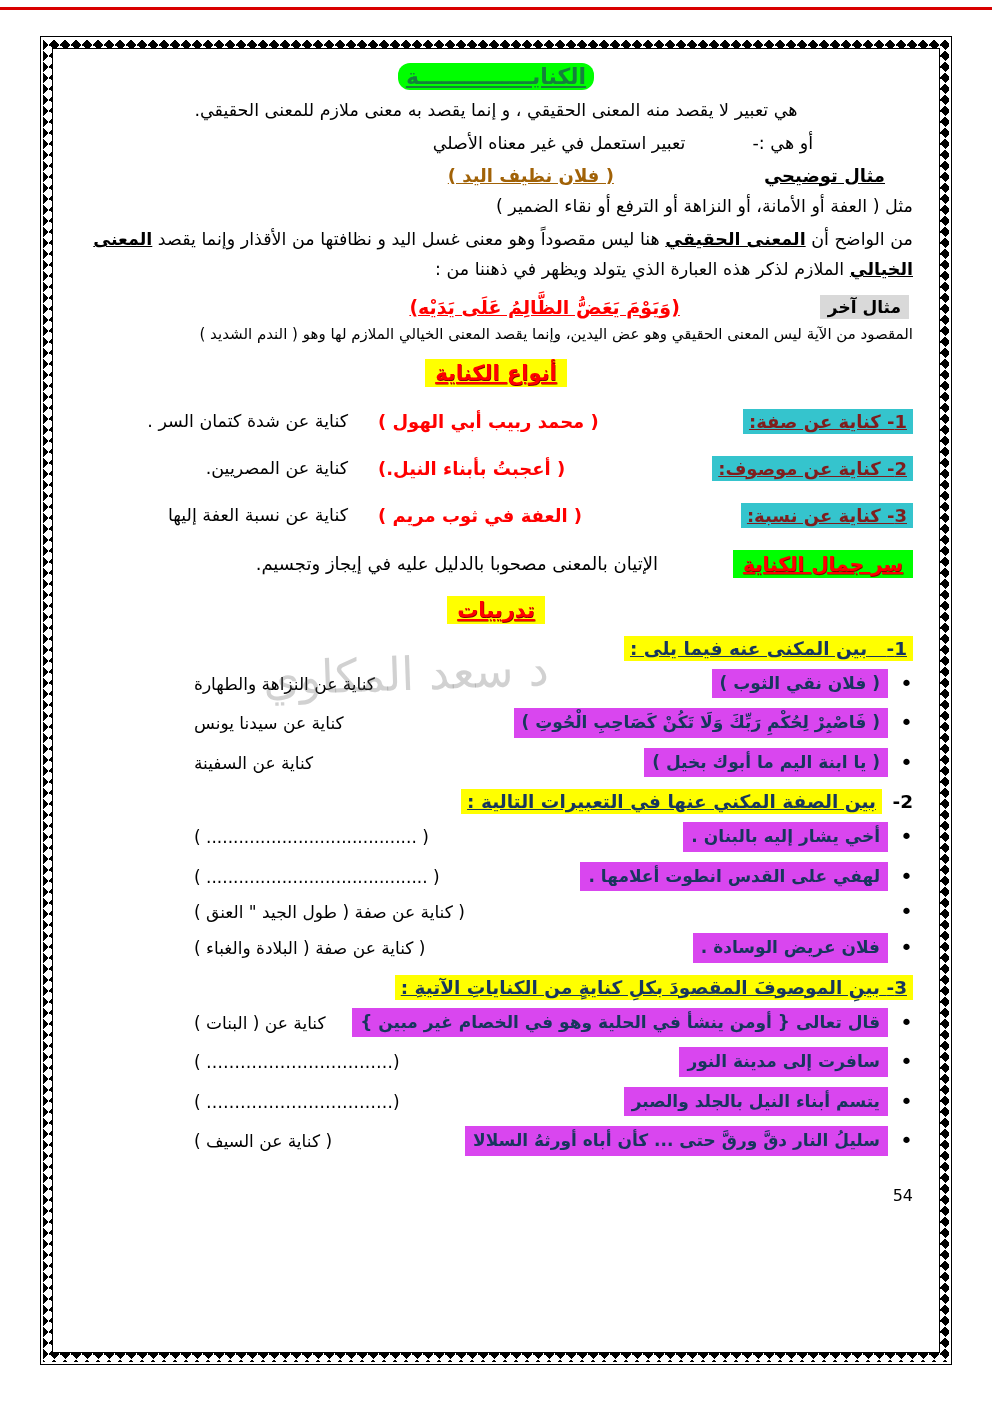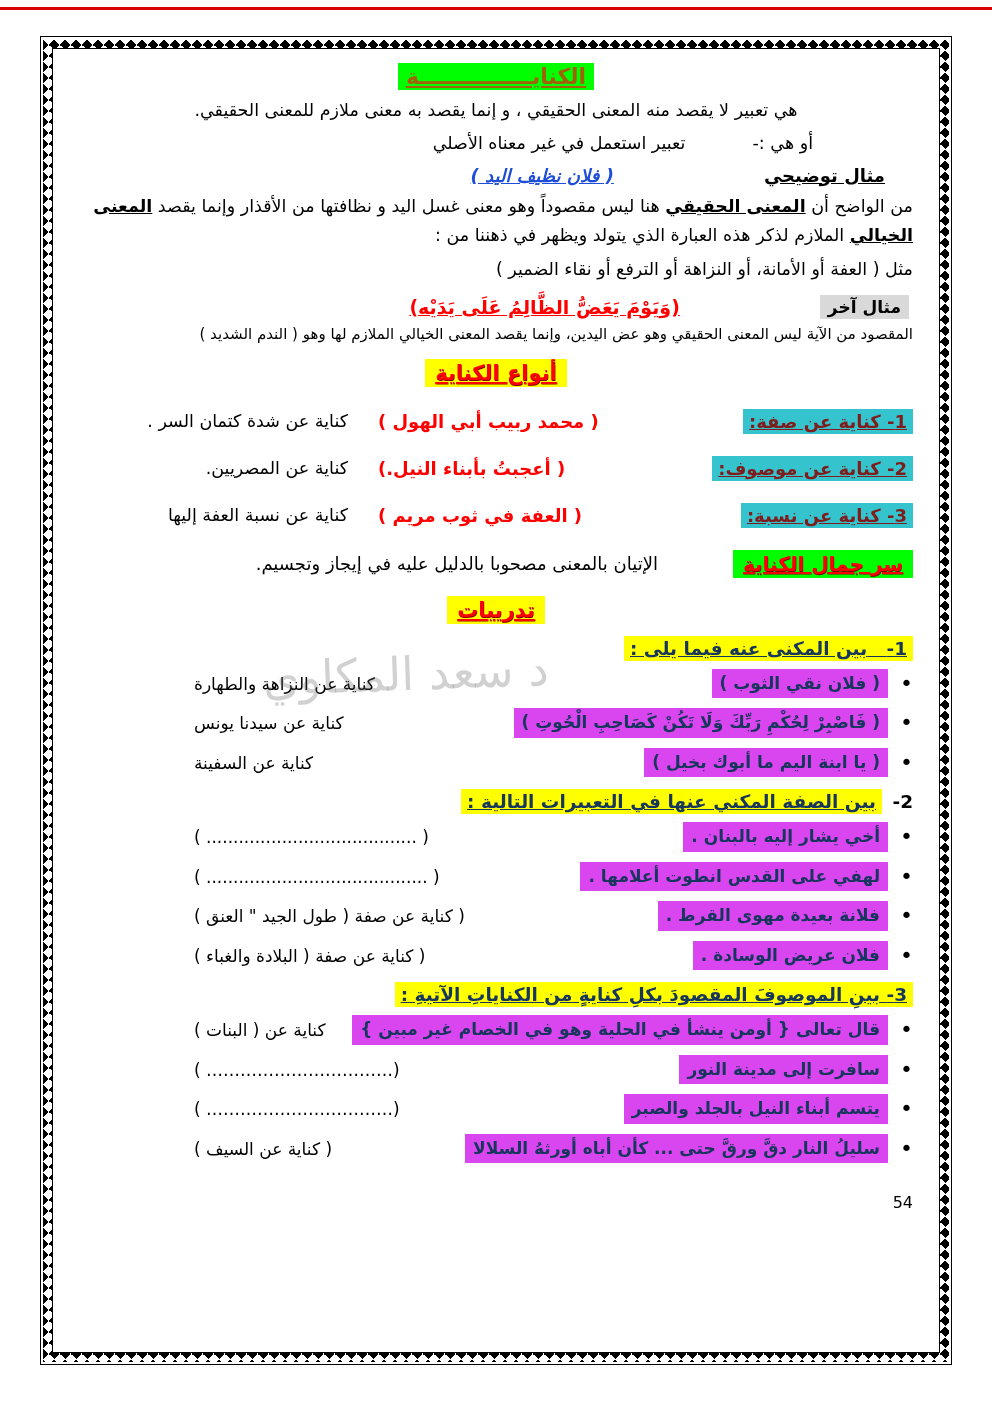--- a/index.html
+++ b/index.html
@@ -27,29 +27,29 @@
   .frame-inner {
     height: 100%; box-sizing: border-box;
     border: 1.5px solid #000; background: #fff;
     padding: 14px 26px 10px 26px;
     overflow: hidden;
     position: relative;
   }
 
   .center { text-align: center; }
   .title-hl {
-    display: inline-block; background: #00ff00; color: #a16207;
-    font-weight: bold; font-size: 22px; text-decoration: underline; padding: 1px 8px;
+    display: inline-block; background: #00ff00; color: #15803d;
+    font-weight: bold; font-size: 22px; text-decoration: underline; padding: 1px 8px; border-radius: 12px;
   }
   p.body { font-size: 17.5px; margin: 7px 0; line-height: 1.5; }
   .indent-right { padding-right: 100px; text-align: right; }
 
   .example-row { display: flex; align-items: center; margin: 8px 0 6px; padding-right: 28px; }
   .lbl-underline { font-weight: bold; text-decoration: underline; font-size: 18px; }
-  .red-ex { color: #1d4ed8; font-weight: bold; text-decoration: underline; font-size: 18px; font-style: italic; }
+  .red-ex { color: #a16207; font-weight: bold; text-decoration: underline; font-size: 18px; }
   .gap-wide { margin-inline-start: 150px; }
 
   .explain { font-size: 17.5px; line-height: 1.7; margin: 4px 0; text-align: right; }
   .term { font-weight: bold; text-decoration: underline; }
 
   .gray-lbl { background: #d9d9d9; font-weight: bold; font-size: 17px; padding: 2px 8px; }
   .verse-row { display: flex; align-items: center; margin: 10px 0 6px; padding-right: 4px; }
   .verse { color: #ff0000; font-weight: bold; text-decoration: underline; font-size: 19px; margin-inline-start: 140px; }
   .small-explain { font-size: 15px; margin: 6px 0 4px; }
 
@@ -117,24 +117,24 @@
         <span>أو هي :-</span>
         <span style="display:inline-block; width:56px;"></span>
         <span>تعبير استعمل في غير معناه الأصلي</span>
       </p>
 
       <div class="example-row">
         <span class="lbl-underline">مثال توضيحي</span>
         <span class="red-ex gap-wide">(  فلان نظيف اليد  )</span>
       </div>
 
+      <p class="explain">مثل (  العفة أو الأمانة، أو النزاهة أو الترفع أو نقاء الضمير )</p>
       <p class="explain">
         <span>من الواضح أن </span><span class="term">المعنى الحقيقي</span><span> هنا ليس مقصوداً وهو معنى غسل اليد و نظافتها من الأقذار وإنما يقصد </span><span class="term">المعنى الخيالي</span><span> الملازم لذكر هذه العبارة الذي يتولد ويظهر في ذهننا من :</span>
       </p>
-      <p class="explain">مثل (  العفة أو الأمانة، أو النزاهة أو الترفع أو نقاء الضمير )</p>
 
       <div class="verse-row">
         <span class="gray-lbl">مثال آخر</span>
         <span class="verse">(وَيَوْمَ يَعَضُّ الظَّالِمُ عَلَى يَدَيْه)</span>
       </div>
       <p class="small-explain">المقصود من الآية ليس المعنى الحقيقي وهو عض اليدين، وإنما يقصد المعنى الخيالي الملازم لها  وهو ( الندم الشديد )</p>
 
       <div class="center types">
         <span class="deco-hl-yellow">أنواع الكناية</span>
       </div>
@@ -191,21 +191,20 @@
         <span class="quote">أخي يشار إليه بالبنان .</span>
         <span class="answer">( ....................................... )</span>
       </div>
       <div class="ex-item">
         <span class="bullet"></span>
         <span class="quote">لهفي على القدس انطوت أعلامها .</span>
         <span class="answer">( ......................................... )</span>
       </div>
       <div class="ex-item">
         <span class="bullet"></span>
-        <span class="quote">فلانة بعيدة مهوى القرط .</span>
         <span class="answer">( كناية عن صفة ( طول الجيد " العنق   )</span>
       </div>
       <div class="ex-item">
         <span class="bullet"></span>
         <span class="quote">فلان عريض الوسادة .</span>
         <span class="answer">(  كناية عن صفة ( البلادة والغباء        )</span>
       </div>
 
       <div class="ex-header">
         <span class="ex-hl"><span>3-</span>&nbsp;<span>بينِ الموصوفَ المقصودَ بكلِ كنايةٍ من الكناياتِ الآتيةِ :</span></span>

